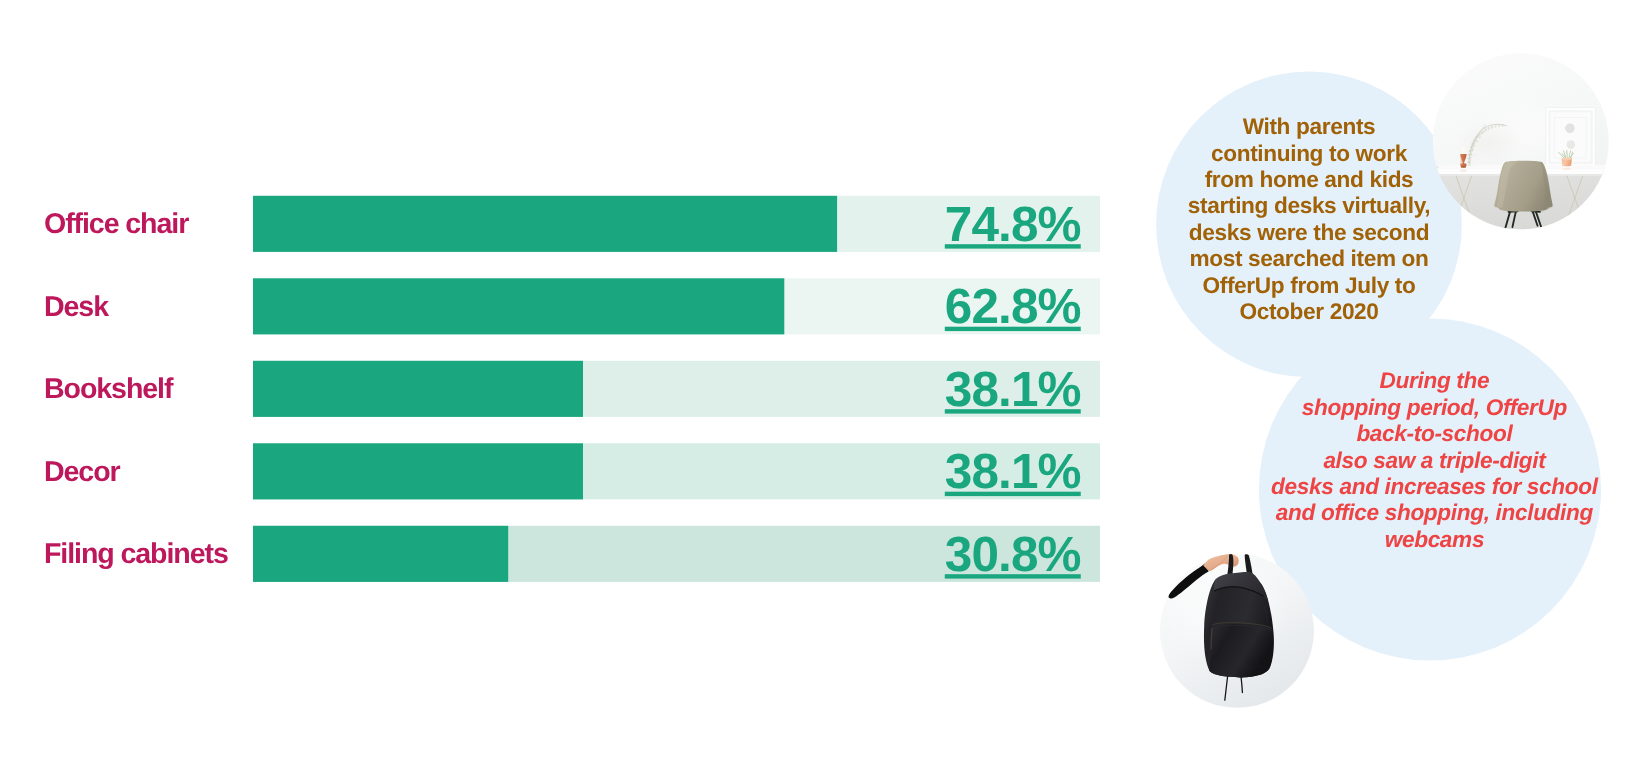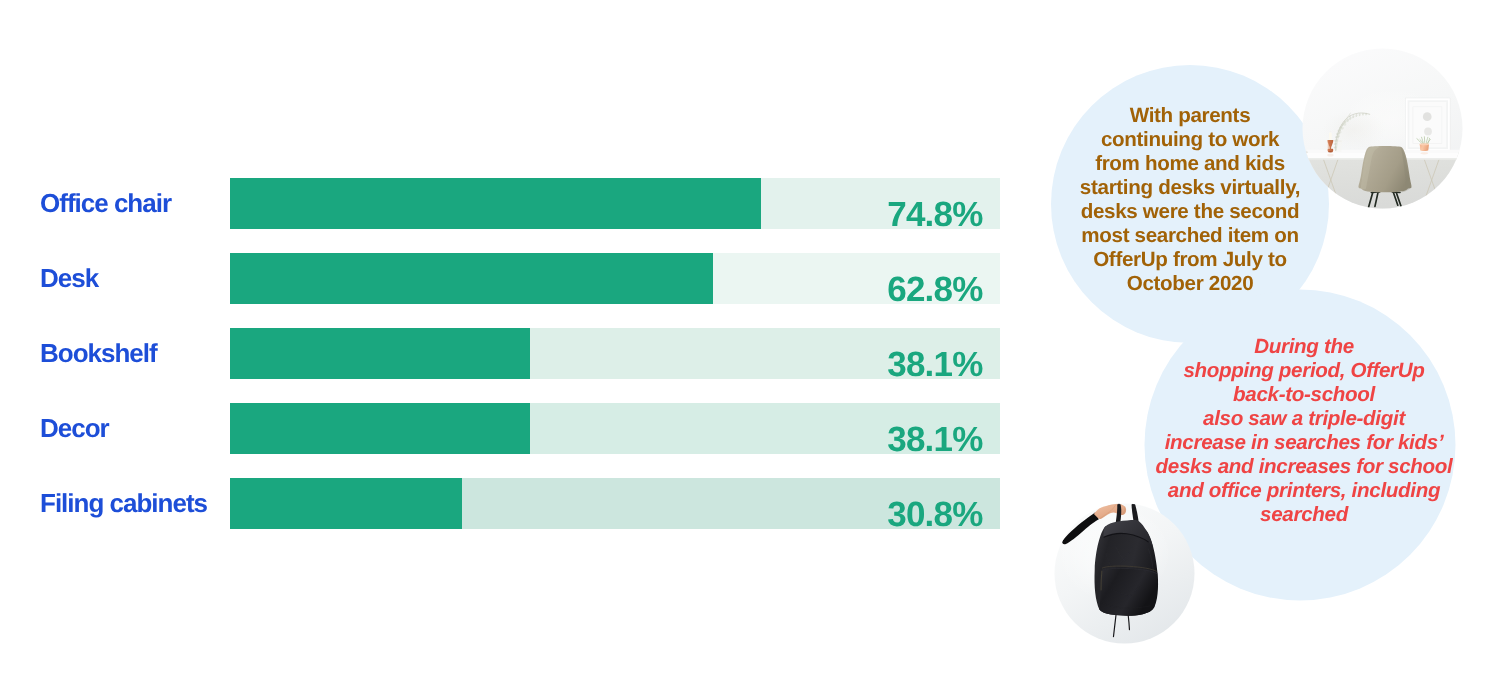--- a/index.html
+++ b/index.html
@@ -2,27 +2,27 @@
 <html><head>
 <meta charset="utf-8">
 <title>Bar chart infographic</title>
 <style>
   html,body{margin:0;padding:0;}
   body{width:1490px;height:690px;background:#ffffff;overflow:hidden;
        font-family:"Liberation Sans",sans-serif;-webkit-font-smoothing:antialiased;text-rendering:geometricPrecision;}
   #stage{position:relative;width:1490px;height:690px;}
   .bar-row{position:absolute;left:0;height:51px;}
   .bar-label{position:absolute;left:40px;top:0;height:51px;line-height:51px;
-             font-weight:bold;font-size:26px;color:#1d4ed8;
+             font-weight:bold;font-size:26px;color:#be185d;
              white-space:nowrap;letter-spacing:-1.0px;}
   .bar-track{position:absolute;left:230px;width:770px;height:51px;}
   .bar-fill{position:absolute;left:0;top:0;height:51px;background:#1aa77f;}
-  .bar-value{position:absolute;right:17.5px;top:11px;height:51px;line-height:51px;
-             font-weight:bold;font-size:35px;color:#1aa77f;
-             white-space:nowrap;letter-spacing:-0.8px;}
+  .bar-value{position:absolute;right:17.5px;top:0;height:51px;line-height:51px;
+             font-weight:bold;font-size:45px;color:#1aa77f;
+             white-space:nowrap;letter-spacing:-0.8px;text-decoration:underline;}
   .bubble-text{position:absolute;text-align:center;font-weight:bold;font-size:20.6px;
                line-height:23.9px;color:#333333;letter-spacing:-0.33px;}
   .bline{white-space:nowrap;}
 </style>
 </head>
 <body>
 
 <div id="stage">
   <div id="chart">
 
@@ -83,24 +83,23 @@
         <div class="bline">most searched item on</div>
         <div class="bline">OfferUp from July to</div>
         <div class="bline">October 2020</div>
       </div>
 
     <div class="bubble-text" id="bubble-text-2" style="left: 1144px; top: 335.2px; width: 320px; color: #ef4444; font-style: italic;">
         <div class="bline">During the</div>
         <div class="bline">shopping period, OfferUp</div>
         <div class="bline">back-to-school</div>
         <div class="bline">also saw a triple-digit</div>
-        <div class="bline">increase in searches for kids’</div>
         <div class="bline">desks and increases for school</div>
-        <div class="bline">and office printers, including</div>
-        <div class="bline">searched</div>
+        <div class="bline">and office shopping, including</div>
+        <div class="bline">webcams</div>
       </div>
 
     <svg class="photo" id="photo-desk" width="161" height="161" viewBox="0 0 162 162" style="position: absolute; left: 1301.5px; top: 47.5px; width: 161px; height: 161px;">
       <defs>
         <clipPath id="clipDesk">
             <circle cx="81" cy="81" r="80.5"></circle>
           </clipPath>
         <linearGradient id="wallG" x1="0.15" y1="0" x2="0.55" y2="1">
           <stop offset="0" stop-color="#fbfbfc"></stop>
             <stop offset="0.5" stop-color="#f6f7f7"></stop>

